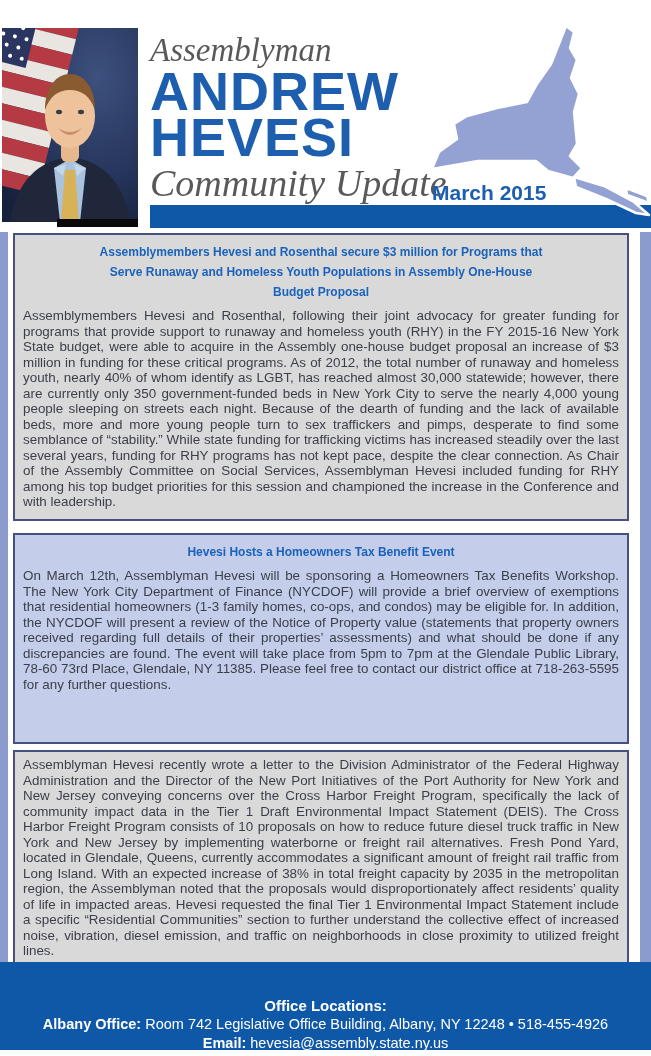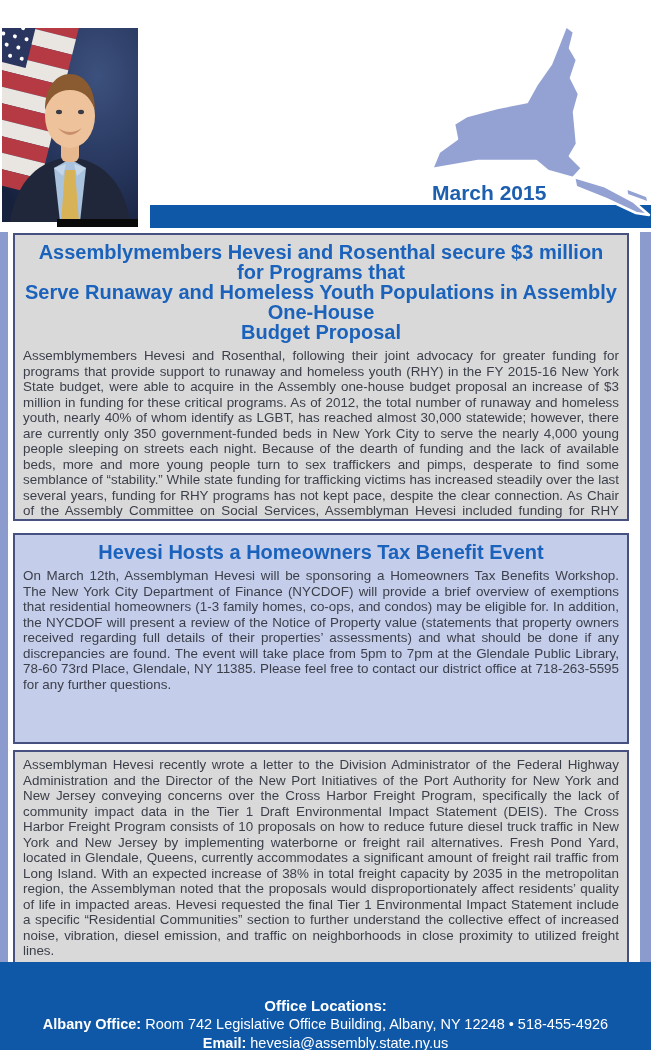--- a/index.html
+++ b/index.html
@@ -22,21 +22,21 @@
   
   .strip{position:absolute;top:232px;height:730px;background:#8c9bce;}
   .strip.left{left:0;width:8px;}
   .strip.right{right:0;width:11px;}
   
   .articles{position:absolute;left:13px;top:233px;width:616px;}
   .article{box-sizing:border-box;width:616px;border:2px solid #47517f;padding:5px 8px 4px 8px;overflow:hidden;}
   .article.gray{background:#d9d9d9;}
   .article.blue{background:#c4cde9;}
   .article h2{
-    margin:2px 0 6px 0;color:#1a62bb;font-size:20px;line-height:20px;
+    margin:2px 0 6px 0;color:#1a62bb;font-size:12px;line-height:20px;
     text-align:center;white-space:pre-line;font-weight:bold;
   }
   .article p{
     margin:0;color:#3b3f4a;font-size:13.4px;line-height:15.5px;text-align:justify;
   }
   .a1{height:288px;margin-bottom:12px;}
   .a2{height:211px;margin-bottom:6px;}
   .a3{height:252px;}
   
   .footer{
@@ -104,20 +104,26 @@
         <ellipse cx="68" cy="88" rx="25" ry="32" fill="#eec39b"></ellipse>
         <path d="M 43 82 C 43 58 55 46 68 46 C 81 46 93 58 93 82 C 88 68 80 62 68 62 C 56 62 48 68 43 82 Z" fill="#8a5a30"></path>
         <path d="M 56 100 Q 68 108 80 100 Q 68 114 56 100 Z" fill="#c98f6c"></path>
         <ellipse cx="57" cy="84" rx="3" ry="2.2" fill="#3a3a46"></ellipse>
         <ellipse cx="79" cy="84" rx="3" ry="2.2" fill="#3a3a46"></ellipse>
       </g>
     </svg>
   </div>
   <div class="photo-base"></div>
 
+  <div class="title-block">
+    <div class="kicker">Assemblyman</div>
+    <div class="bigname">ANDREW</div>
+    <div class="bigname">HEVESI</div>
+    <div class="subtitle">Community Update</div>
+  </div>
 
   <div class="issue-date">March 2015</div>
   <div class="header-bar"></div>
 
   <svg class="ny-map" viewBox="0 0 233 200">
     <g fill="#93a2d2" stroke="#ffffff" stroke-width="2.5" stroke-linejoin="round">
       <path d="M 148 6 L 156 12 L 152 28 L 159 40 L 153 58 L 161 74 L 156 92 L 159 124 L 152 136 L 164 148 L 155 158
                L 130 151 L 118 141 L 60 141 L 14 149 L 21 132 L 39 119 L 36 104 L 49 96 L 79 88 L 109 82
                L 119 64 L 133 44 L 141 24 Z"></path>
       <path d="M 156 157 L 186 166 L 216 182 L 231 195 L 218 193 L 188 179 L 158 167 Z"></path>

